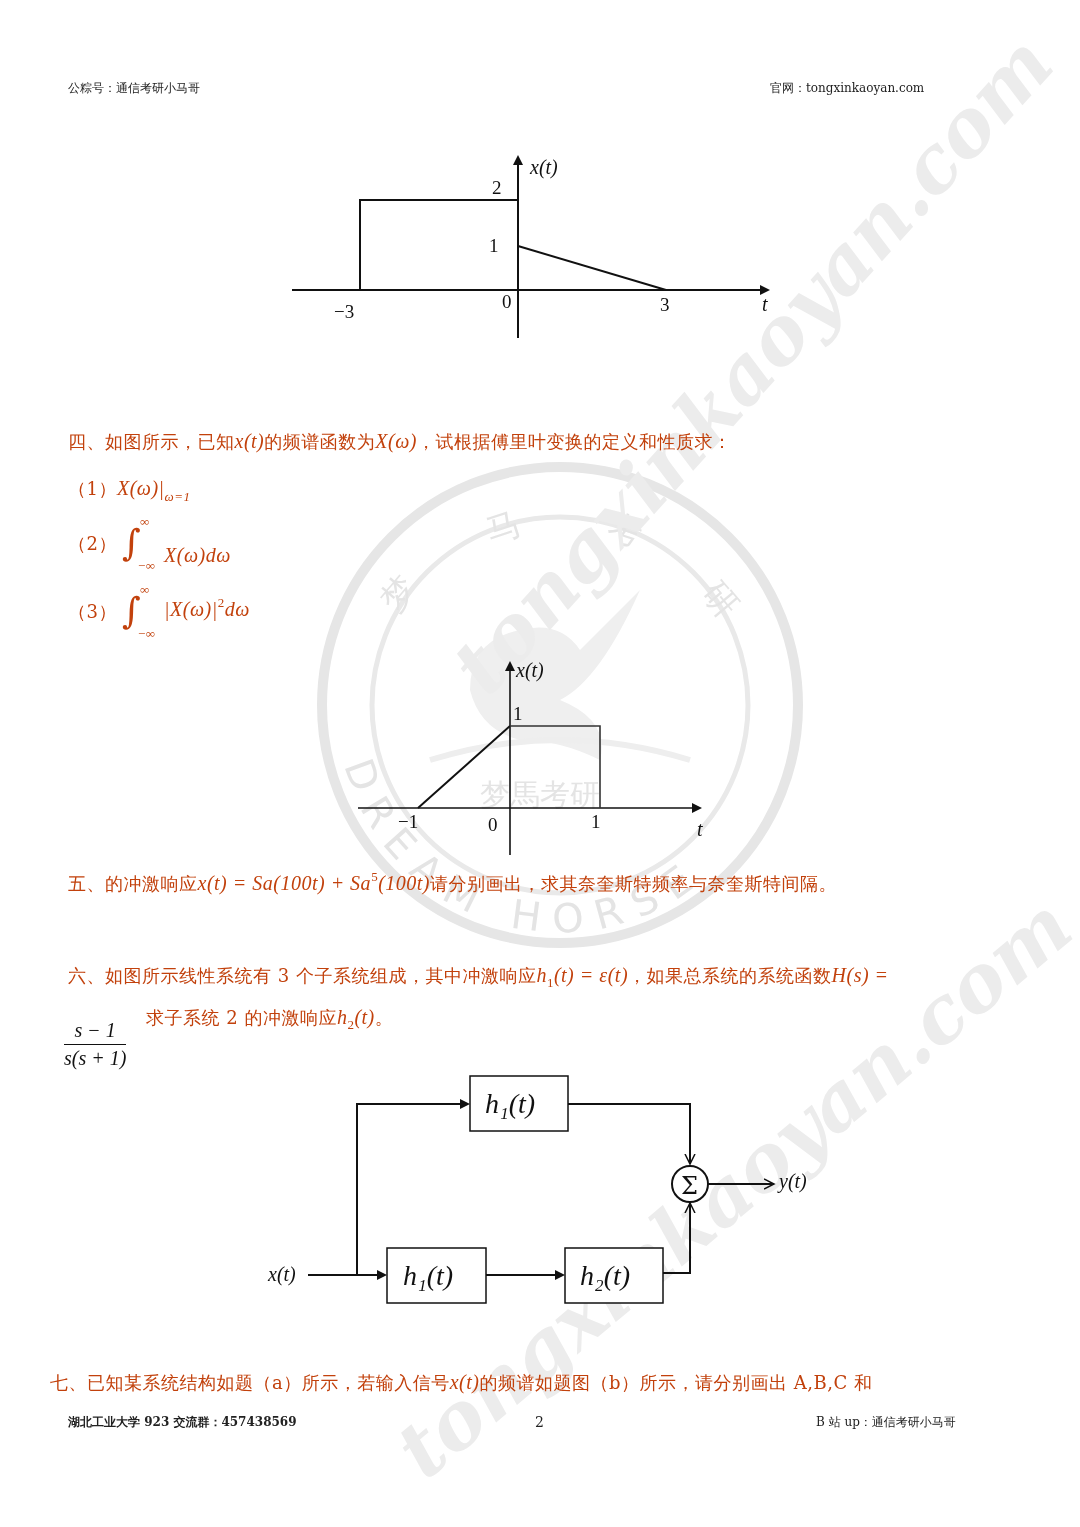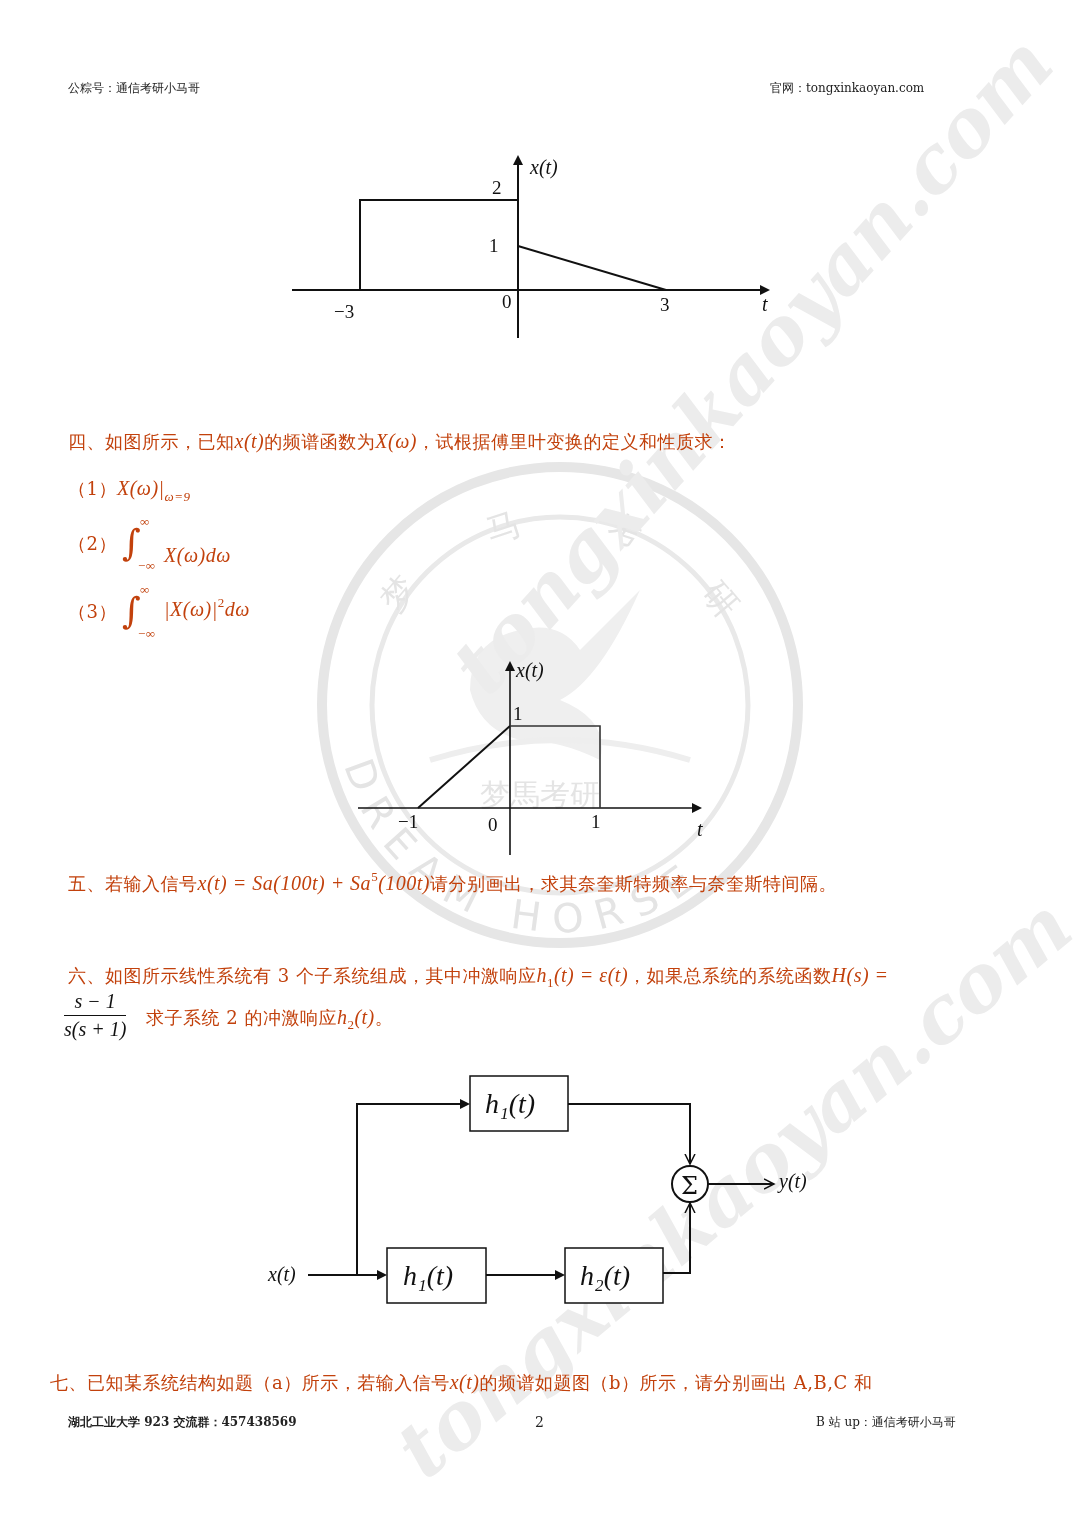--- a/index.html
+++ b/index.html
@@ -10,21 +10,21 @@
   .txt { font-size: 18px; color: #c2410c; letter-spacing: 0.5px; }
   .m { font-family: "Liberation Serif", serif; font-style: italic; font-size: 20px; }
   .mn { font-family: "Liberation Serif", serif; font-size: 20px; }
   svg { position: absolute; left: 0; top: 0; }
   .lbl { font-family: "Liberation Serif", serif; font-size: 19px; fill: #111; }
   .ilbl { font-family: "Liberation Serif", serif; font-style: italic; font-size: 20px; fill: #111; }
   .blbl { font-family: "Liberation Serif", serif; font-style: italic; font-size: 28px; fill: #111; }
   .wm-seal text { font-family: "DejaVu Sans", sans-serif; fill: #e4e4e4; }
   .wm-diag { font-family: "DejaVu Serif", serif; font-weight: bold; font-style: italic; fill: #ececec; }
   .frac { position: absolute; text-align: center; font-family: "Liberation Serif", serif; font-style: italic; font-size: 20px; }
-  .frac .num { border-bottom: 1.5px solid #111; padding: 0 2px 2px 2px; }
+  .frac .num { border-bottom: 1.5px solid #111; padding: 0 2px 2px 2px; margin-top: 29px; }
   .frac .den { padding-top: 2px; }
   .int { font-family: "DejaVu Serif", serif; font-size: 36px; }
   .lim { font-family: "Liberation Serif", serif; font-size: 13px; }
 </style>
 </head>
 <body>
 
 <svg width="1080" height="1527">
   <g class="wm-seal">
     <circle cx="560" cy="705" r="238" fill="none" stroke="#e6e6e6" stroke-width="10"></circle>
@@ -70,21 +70,21 @@
   <text class="lbl" x="489" y="252">1</text>
   <text class="lbl" x="334" y="318">−3</text>
   <text class="lbl" x="502" y="308">0</text>
   <text class="lbl" x="660" y="311">3</text>
 </svg>
 
 <div class="abs txt" style="left:68px; top:430px;">
   <span>四、如图所示，已知</span><span class="m">x(t)</span><span>的频谱函数为</span><span class="m">X(ω)</span><span>，试根据傅里叶变换的定义和性质求：</span>
 </div>
 <div class="abs txt" style="left:68px; top:477px;">
-  <span>（1）</span><span class="m">X(ω)|</span><span class="m" style="font-size:13px; position:relative; top:6px;">ω=9</span>
+  <span>（1）</span><span class="m">X(ω)|</span><span class="m" style="font-size:13px; position:relative; top:6px;">ω=1</span>
 </div>
 <div class="abs txt" style="left:68px; top:520px; height:50px;">
   <span style="position:absolute; left:0; top:12px;">（2）</span>
   <span class="int" style="position:absolute; left:54px; top:2px;">∫</span>
   <span class="lim" style="position:absolute; left:72px; top:-6px;">∞</span>
   <span class="lim" style="position:absolute; left:70px; top:38px;">−∞</span>
   <span class="m" style="position:absolute; left:96px; top:24px;">X(ω)dω</span>
 </div>
 <div class="abs txt" style="left:68px; top:588px; height:50px;">
   <span style="position:absolute; left:0; top:12px;">（3）</span>
@@ -101,21 +101,21 @@
   <polyline points="510,726 600,726 600,808" fill="none" stroke="#333" stroke-width="1.6"></polyline>
   <text class="ilbl" x="516" y="677">x(t)</text>
   <text class="ilbl" x="697" y="836">t</text>
   <text class="lbl" x="513" y="720">1</text>
   <text class="lbl" x="398" y="828">−1</text>
   <text class="lbl" x="488" y="831">0</text>
   <text class="lbl" x="591" y="828">1</text>
 </svg>
 
 <div class="abs txt" style="left:68px; top:872px;">
-  <span>五、若输入信号</span><span class="m">x(t) = Sa(100t) + Sa</span><span class="mn" style="font-size:13px; position:relative; top:-9px;">5</span><span class="m">(100t)</span><span>请分别画出，求其奈奎斯特频率与奈奎斯特间隔。</span>
+  <span>五、的冲激响应</span><span class="m">x(t) = Sa(100t) + Sa</span><span class="mn" style="font-size:13px; position:relative; top:-9px;">5</span><span class="m">(100t)</span><span>请分别画出，求其奈奎斯特频率与奈奎斯特间隔。</span>
 </div>
 
 <div class="abs txt" style="left:68px; top:964px;">
   <span>六、如图所示线性系统有 3 个子系统组成，其中冲激响应</span><span class="m">h</span><span class="mn" style="font-size:13px; position:relative; top:5px;">1</span><span class="m">(t) = ε(t)</span><span>，如果总系统的系统函数</span><span class="m">H(s) =</span>
 </div>
 <div class="frac" style="left:64px; top:990px;">
   <div class="num">s − 1</div>
   <div class="den">s(s + 1)</div>
 </div>
 <div class="abs txt" style="left:146px; top:1006px;">

